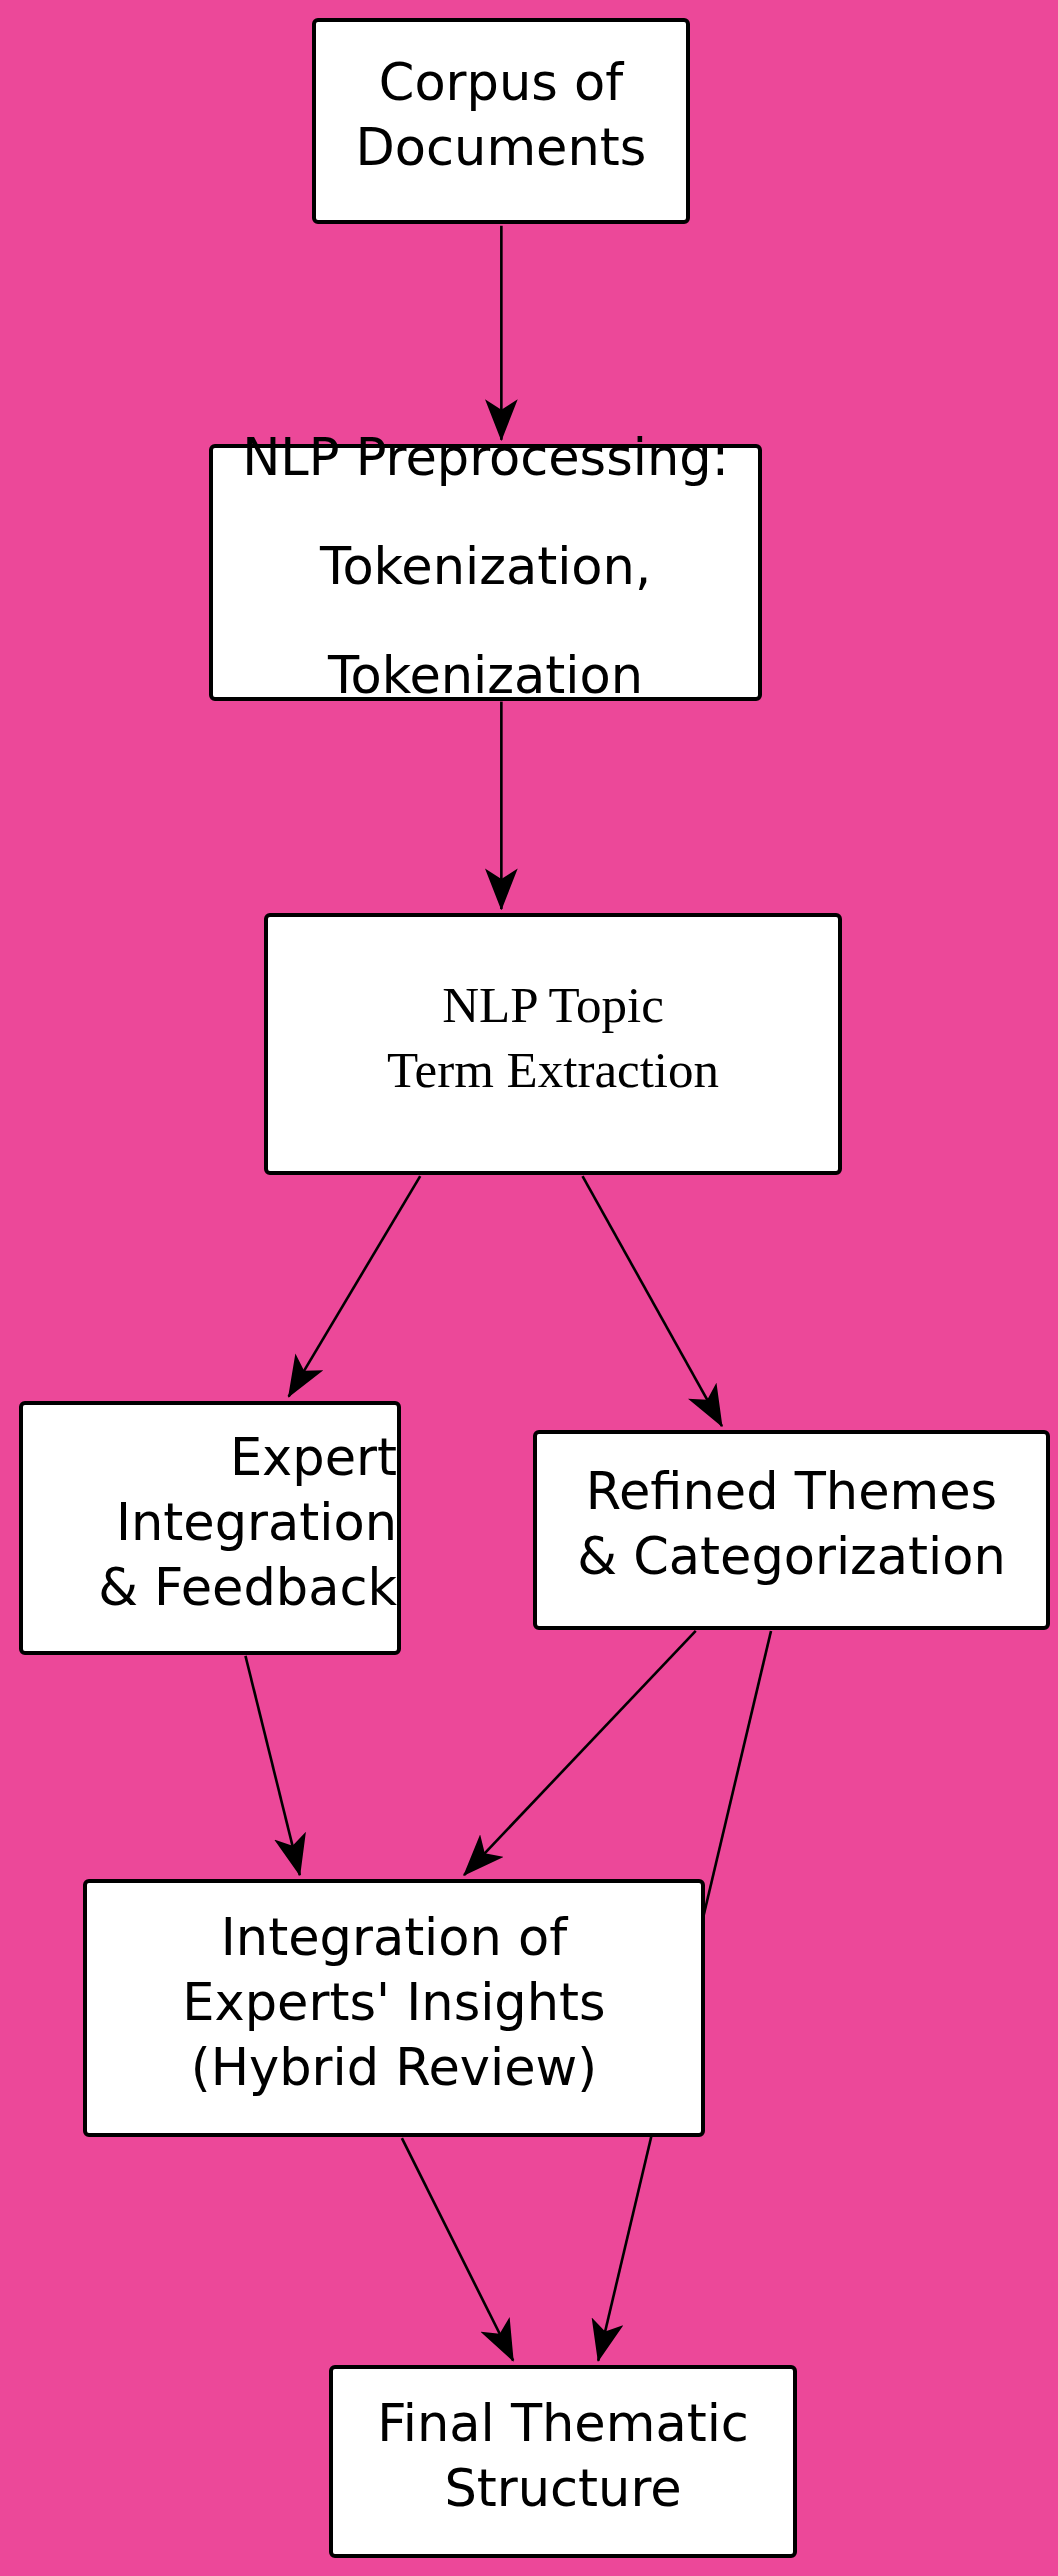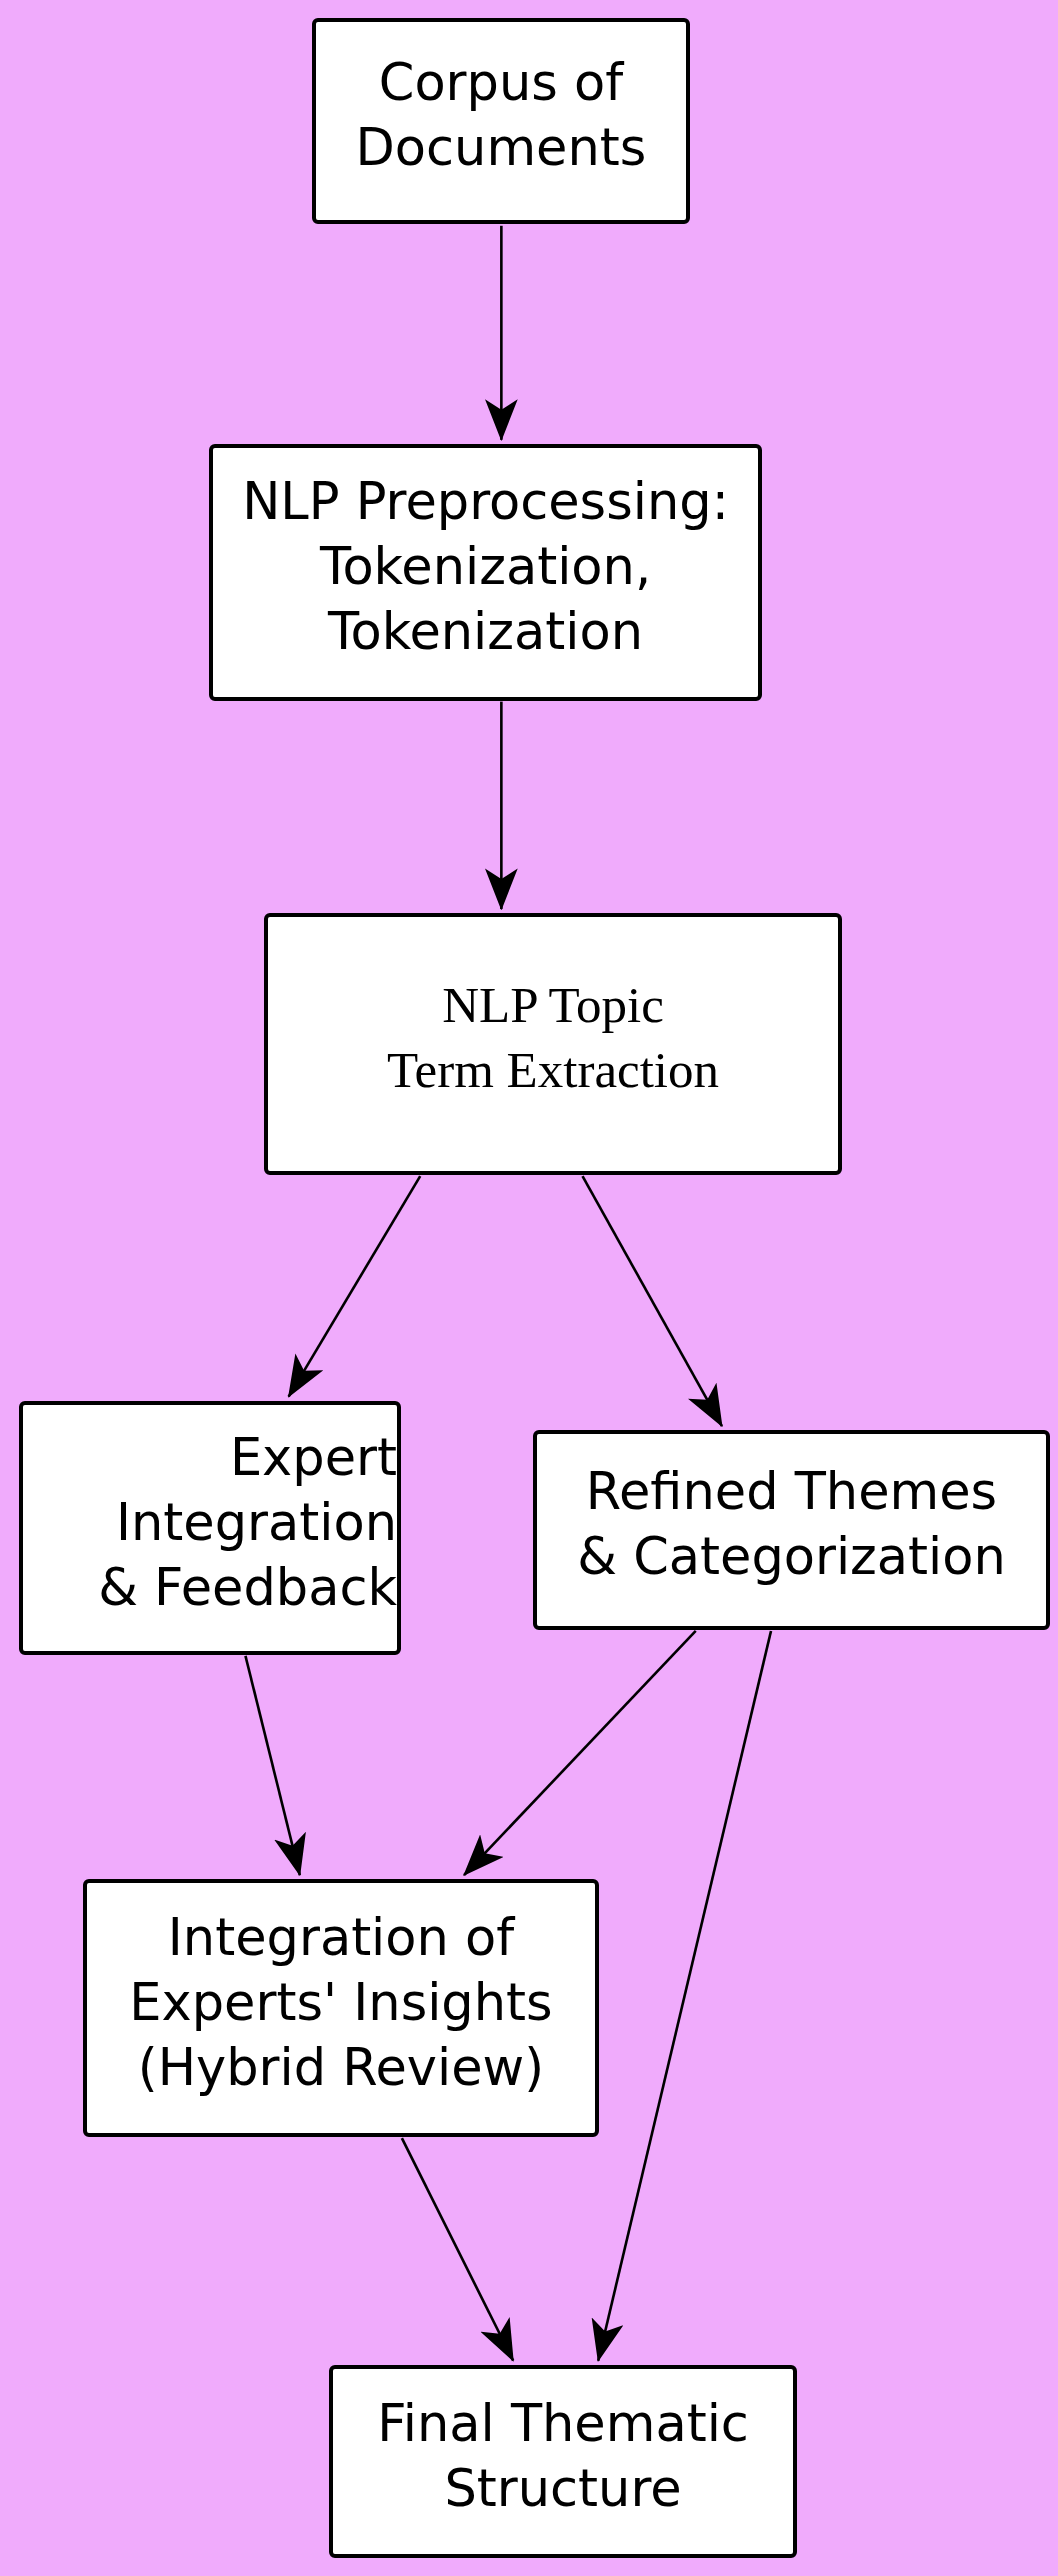--- a/index.html
+++ b/index.html
@@ -4,21 +4,21 @@
 <style>
   html, body {
     margin: 0;
     padding: 0;
     background: #ffffff;
   }
   .canvas {
     position: relative;
     width: 1059px;
     height: 2576px;
-    background: #f0abfc;
+    background: #ec4899;
     font-family: "DejaVu Sans", "Liberation Sans", sans-serif;
     overflow: hidden;
   }
   .edges-layer {
     position: absolute;
     left: 0;
     top: 0;
     width: 1059px;
     height: 2576px;
   }
@@ -41,25 +41,25 @@
     color: #000000;
     font-size: 51px;
     line-height: 65px;
     padding-bottom: 11.8px;
   }
   .node .line {
     white-space: nowrap;
     display: block;
   }
   #n-corpus            { left: 312px;  top: 18.3px;   width: 378px; height: 206px; }
-  #n-preprocessing     { left: 209px;  top: 444px;  width: 553px; height: 257px; }
+  #n-preprocessing     { left: 209px;  top: 444px;  width: 553px; height: 257px; gap: 44px; }
   #n-topic-modeling    { left: 264px;  top: 913px; width: 578px; height: 262px; font-family: Liberation Serif, serif; }
   #n-expert-validation { left: 19px;   top: 1401px; width: 382px; height: 254px; align-items: flex-end; }
   #n-refined-themes    { left: 533px;  top: 1430px; width: 517px; height: 200px; }
-  #n-integration       { left: 83px;  top: 1879px; width: 516px; height: 258px; }
+  #n-integration       { left: 83px;  top: 1879px; width: 622px; height: 258px; }
   #n-final-structure   { left: 329px;  top: 2365px; width: 468px; height: 193px; }
 </style>
 </head>
 <body>
 
 <div class="canvas">
 
   <svg class="edges-layer" viewBox="0 0 1618 3936" xmlns="http://www.w3.org/2000/svg">
     <defs>
       <marker id="arrowhead" markerUnits="userSpaceOnUse" markerWidth="64" markerHeight="50" refX="62" refY="25" orient="auto">

